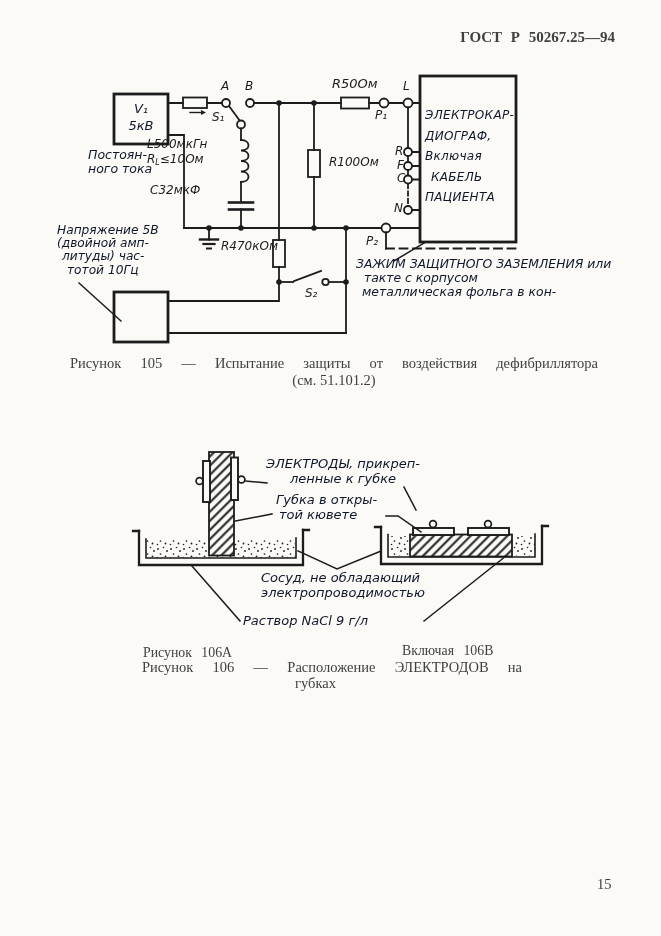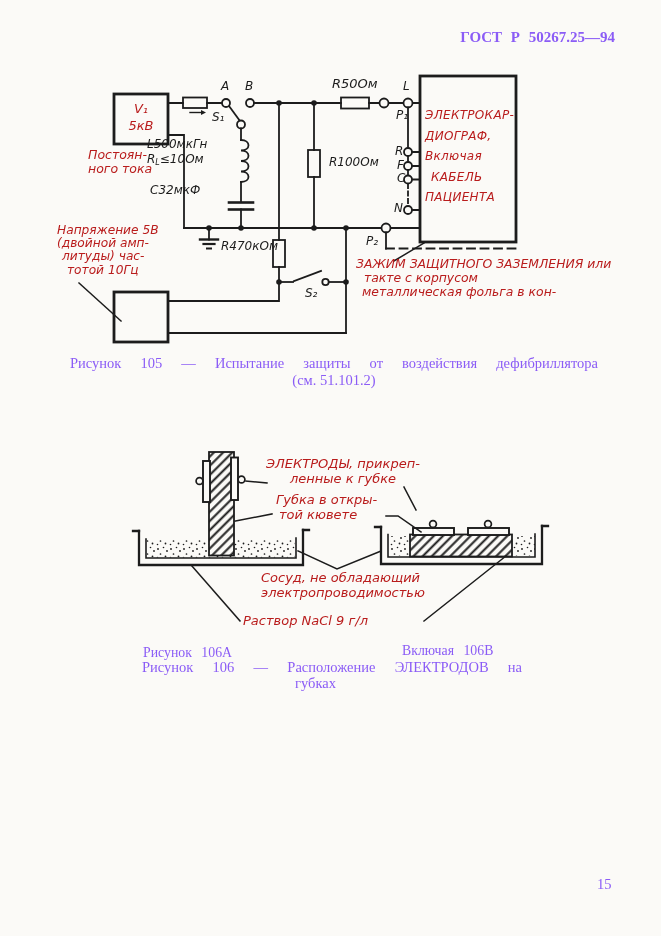--- a/index.html
+++ b/index.html
@@ -6,25 +6,25 @@
   body{
     width:661px;height:936px;position:relative;overflow:hidden;
     background:#fbfaf7;color:#1c1c1c;
     font-family:"DejaVu Sans",sans-serif;
   }
   .abs{position:absolute;}
   .lbl{
     position:absolute;font-style:italic;font-size:12px;line-height:13px;
     white-space:nowrap;color:#1c1c1c;
   }
-  .blk{position:absolute;font-style:italic;color:#b91c1c;}
+  .blk{position:absolute;font-style:italic;color:#0f172a;}
   .blk div{white-space:nowrap;}
   .serif{
     position:absolute;font-family:"Liberation Serif","DejaVu Serif",serif;
-    font-style:normal;color:#8b5cf6;white-space:nowrap;
+    font-style:normal;color:#404040;white-space:nowrap;
   }
   .just{white-space:normal;text-align:justify;text-align-last:justify;}
   .sub{font-size:8px;vertical-align:-2px;}
   svg.art{position:absolute;left:0;top:0;}
 </style>
 </head>
 <body>
 
 <svg class="art" width="661" height="936" viewBox="0 0 661 936">
   <defs>
@@ -167,21 +167,21 @@
   <div>5кВ</div>
 </div>
 <div class="blk" style="left:88px;top:148px;font-size:12.5px;line-height:13.5px;">
   <div>Постоян-</div>
   <div>ного тока</div>
 </div>
 
 <div class="lbl" style="left:221px;top:80px;">A</div>
 <div class="lbl" style="left:245px;top:80px;">B</div>
 <div class="lbl" style="left:212px;top:111px;">S₁</div>
-<div class="lbl" style="left:396px;top:109px;">P₁</div>
+<div class="lbl" style="left:375px;top:109px;">P₁</div>
 <div class="lbl" style="left:403px;top:80px;">L</div>
 <div class="lbl" style="left:395px;top:145px;">R</div>
 <div class="lbl" style="left:397px;top:159px;">F</div>
 <div class="lbl" style="left:397px;top:172px;">C</div>
 <div class="lbl" style="left:394px;top:202px;">N</div>
 <div class="lbl" style="left:366px;top:235px;">P₂</div>
 <div class="lbl" style="left:305px;top:287px;">S₂</div>
 
 <div class="lbl" style="left:332px;top:77px;font-size:13px;">R50Ом</div>
 <div class="lbl" style="left:329px;top:156px;">R100Ом</div>

